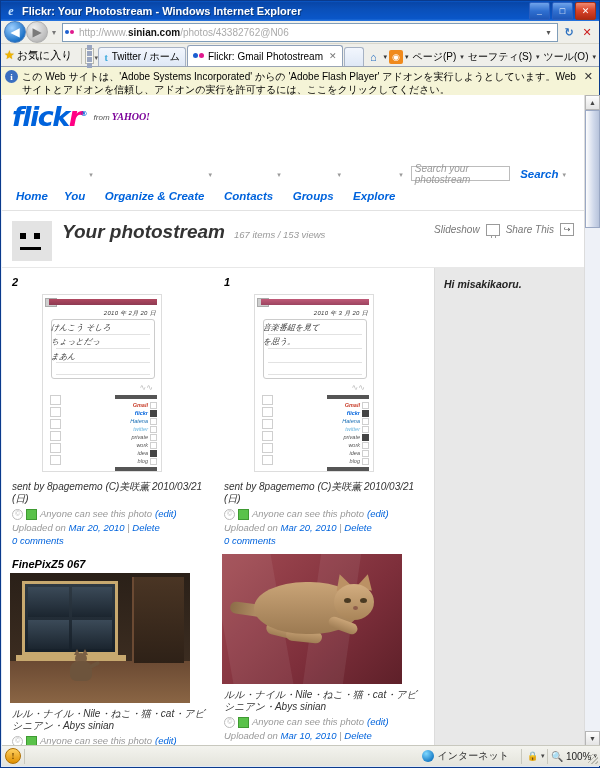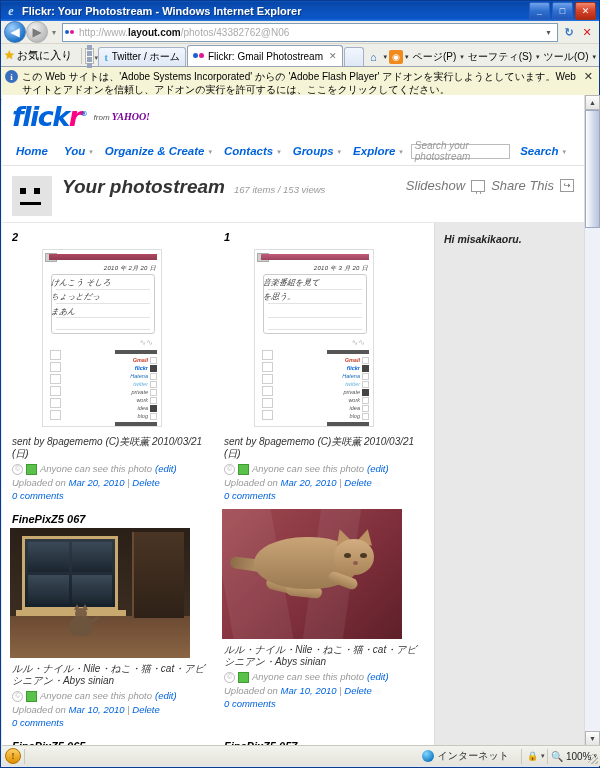--- a/index.html
+++ b/index.html
@@ -136,21 +136,21 @@
     display:flex;align-items:center;gap:5px;white-space:nowrap;}
   .signed b{color:#000;}
   .signed a{color:#0063dc;text-decoration:none;}
   .cart-ico{color:#777;font-size:11px;}
   .mail-ico{color:#f0a000;font-size:11px;}
 
   
   .fnav{display:flex;align-items:center;padding:2px 10px 6px 10px;
     border-bottom:1px solid #e2e2e2;gap:0;}
   .fnav .ni{font-size:11.5px;font-weight:bold;color:#0063dc;
-    padding:2px 4px;white-space:nowrap;}
+    padding:2px 4px;white-space:nowrap;margin-top:45px;}
   .fnav .nc{color:#9a9a9a;font-size:7px;margin-right:8px;padding-top:2px;}
   .fnav .spacer{flex:1 1 auto;}
   .srch-input{width:130px;height:15px;border:1px solid #bcbcbc;
     font-size:10px;color:#999;padding:0 3px;box-sizing:border-box;
     background:#fff;display:flex;align-items:center;}
   .srch-btn{font-size:11.5px;font-weight:bold;color:#0063dc;
     padding:2px 4px;margin-left:6px;}
 
   
   .tblock{display:flex;align-items:flex-start;padding:10px 10px 6px 10px;
@@ -161,21 +161,21 @@
   .buddy .eye.l{left:8px;} .buddy .eye.r{left:22px;}
   .buddy .mouth{position:absolute;left:8px;top:26px;width:21px;height:3px;background:#000;}
   .tb-main{flex:1 1 auto;}
   .ptitle{font-size:19px;font-weight:bold;color:#333;display:inline-block;
     line-height:21px;}
   .pcount{font-size:9.5px;color:#999;margin-left:6px;}
   .subnav{margin-top:3px;display:flex;gap:9px;}
   .subnav a{font-size:10.5px;color:#0063dc;text-decoration:none;}
   .tb-right2{position:absolute;right:10px;top:12px;display:flex;
     align-items:center;gap:6px;}
-  .tb-right2 .lk{font-size:13px;color:#777;}
+  .tb-right2 .lk{font-size:10px;color:#777;}
   .ss-ico{width:12px;height:10px;border:1px solid #9a9a9a;position:relative;}
   .ss-ico:after{content:"";position:absolute;left:4px;top:10px;width:3px;
     height:3px;border-left:1px solid #9a9a9a;border-right:1px solid #9a9a9a;}
   .sh-ico{width:12px;height:11px;border:1px solid #9a9a9a;
     display:flex;align-items:center;justify-content:center;
     font-size:8px;color:#555;}
 
   
   .content{display:flex;align-items:stretch;border-top:1px solid #e8e8e8;}
   .photos{flex:1 1 auto;padding:6px 0 0 8px;width:432px;box-sizing:border-box;}
@@ -329,21 +329,21 @@
 
   <div class="addrbar">
     <div class="navbtn back">◀</div>
     <div class="navbtn fwd">▶</div>
     <div class="navdrop">▾</div>
     <div class="addrbox">
       <div class="addr-favicon">
           <i class="b"></i>
           <i class="p"></i>
         </div>
-      <div class="addr-url"><span class="sch">http://www.</span><b>layout.com</b><span class="sch">/photos/43382762@N06</span></div>
+      <div class="addr-url"><span class="sch">http://www.</span><b>sinian.com</b><span class="sch">/photos/43382762@N06</span></div>
       <div class="addr-ctl">▾</div>
     </div>
     <div class="abtn refresh">↻</div>
     <div class="abtn stop">✕</div>
   </div>
 
   <div class="tabbar">
     <div class="fav">
       <span class="star">★</span>
       <span class="fav-label">お気に入り</span>

